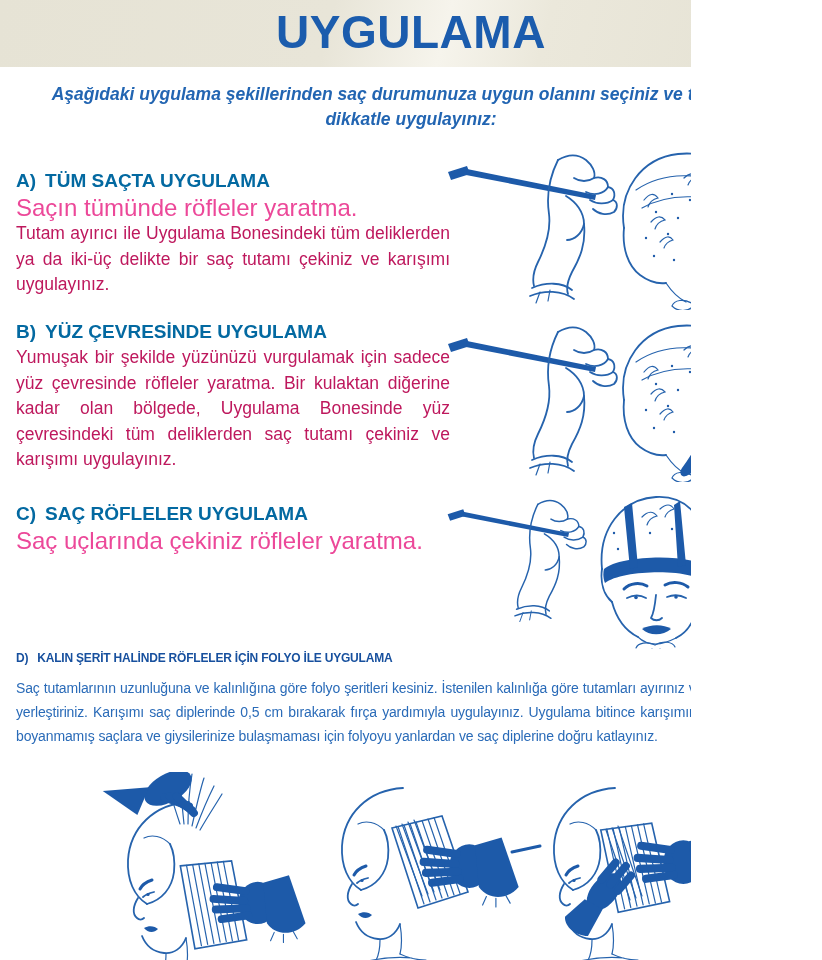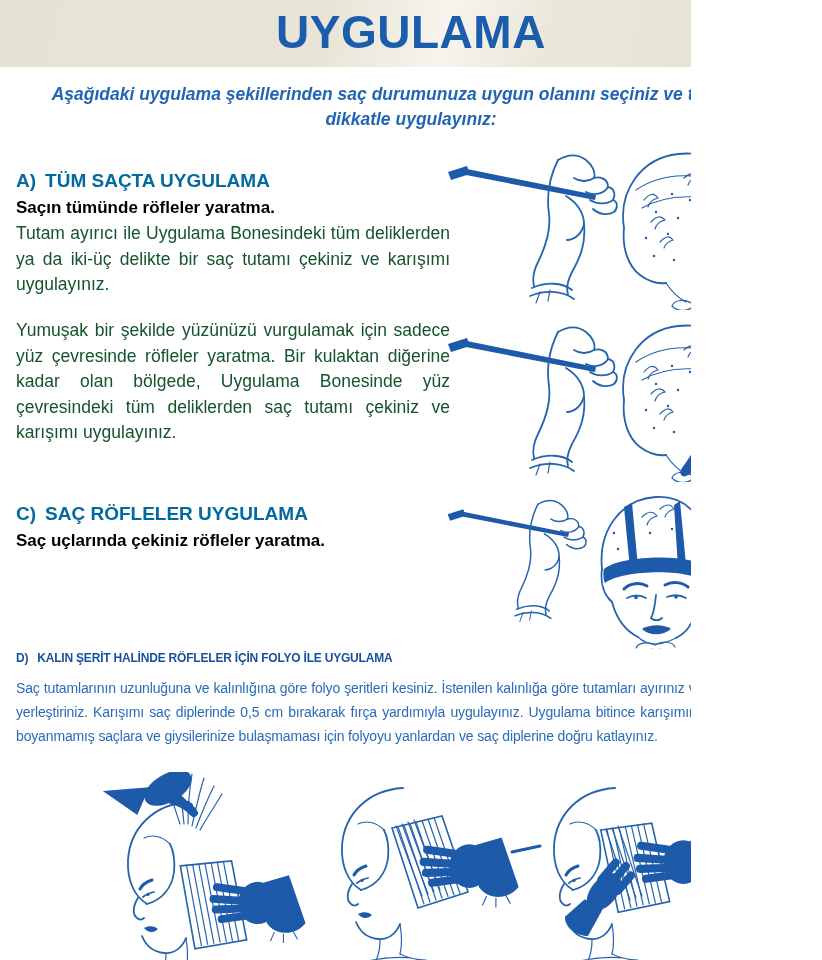--- a/index.html
+++ b/index.html
@@ -7,22 +7,22 @@
         font-family:"Liberation Sans",sans-serif;}
   .header{position:absolute;left:0;top:0;width:822px;height:67px;
           background:linear-gradient(104deg,#e6e3d5 0%,#e8e5d8 40%,#f6f4ec 54%,#ebe8db 66%,#e4e1d3 100%);}
   .title{width:100%;text-align:center;line-height:64px;font-size:46px;font-weight:bold;
          color:#1b5cad;letter-spacing:.5px;}
   .intro{position:absolute;left:40px;top:82px;width:742px;text-align:center;
          font-size:17.5px;font-weight:bold;color:#2265b2;line-height:25px;font-style:italic;}
   .sec-text{position:absolute;left:16px;width:434px;}
   .sec-head{font-size:19px;font-weight:bold;color:#0369a1;line-height:27px;white-space:nowrap;}
   .sec-head .lbl{margin-right:9px;}
-  .sec-lead{font-size:17px;font-weight:bold;color:#000000;line-height:27px;}
-  .sec-body{font-size:17.5px;color:#14532d;line-height:25.5px;text-align:justify;}
+  .sec-lead{font-size:24px;font-weight:normal;color:#ec4899;line-height:27px;}
+  .sec-body{font-size:17.5px;color:#be185d;line-height:25.5px;text-align:justify;}
   .sec-d-head{position:absolute;left:16px;top:651px;width:796px;font-size:12px;font-weight:bold;
               color:#17509e;letter-spacing:-.2px;white-space:nowrap;}
   .sec-d-head .lbl{margin-right:9px;}
   .sec-d-body{position:absolute;left:16px;top:676px;width:792px;font-size:14px;color:#2a6bb8;
               line-height:24px;text-align:justify;letter-spacing:-.15px;}
   .illus{position:absolute;}
   svg{display:block;}
   .ln{fill:none;stroke:#2663ad;stroke-width:1.8;stroke-linecap:round;stroke-linejoin:round;}
   .lnth{fill:none;stroke:#2663ad;stroke-width:1.2;stroke-linecap:round;}
   .lnb{fill:none;stroke:#1d5aa9;stroke-width:3;stroke-linecap:round;}
@@ -145,20 +145,21 @@
         <path class="wh" d="M322,38 C303,38 293,57 294,81 C295,105 306,123 322,125 C338,123 349,105 350,81 C351,57 341,38 322,38 Z"></path>
         <path class="fl" d="M302,56 C306,46 312,41 320,38 C310,48 306,58 305,68 Z"></path>
         <path class="fl" d="M342,55 C338,45 332,41 324,38 C334,48 338,58 339,68 Z"></path>
         <path class="fl" d="M306,44 C314,37 332,37 340,44 C332,40 314,40 306,44 Z"></path>
         <use href="#g-face" transform="translate(322,86)"></use>
       </g>
     </svg>
   </div>
 
   <div class="sec-text" style="top:318px">
+    <div class="sec-head"><span class="lbl">B)</span><span>YÜZ ÇEVRESİNDE UYGULAMA</span></div>
     <div class="sec-body">Yumuşak bir şekilde yüzünüzü vurgulamak için sadece yüz çevresinde röfleler yaratma. Bir kulaktan diğerine kadar olan bölgede, Uygulama Bonesinde yüz çevresindeki tüm deliklerden saç tutamı çekiniz ve karışımı uygulayınız.</div>
   </div>
   <div class="illus" style="left:446px;top:310px">
     <svg width="374" height="172" viewBox="0 0 374 172">
       <use href="#g-hand-tool" transform="translate(0,4)"></use>
       <use href="#g-cap-head" transform="translate(0,4)"></use>
       <g>
         <path class="fl" d="M330,8 C302,6 284,24 283,48 C274,62 270,82 264,102 C258,122 248,142 236,158 C232,164 236,169 242,165 C258,155 272,147 284,141 C292,151 304,157 314,153 C326,159 340,155 344,145 C356,145 364,135 360,125 C368,113 368,95 360,85 C368,66 364,24 330,8 Z"></path>
         <path class="wh" d="M328,42 C310,42 300,60 301,83 C302,106 312,123 328,125 C343,123 353,106 354,83 C355,60 345,42 328,42 Z"></path>
         <path class="fl" d="M304,62 C308,50 316,44 326,42 C314,52 308,64 307,76 Z"></path>

